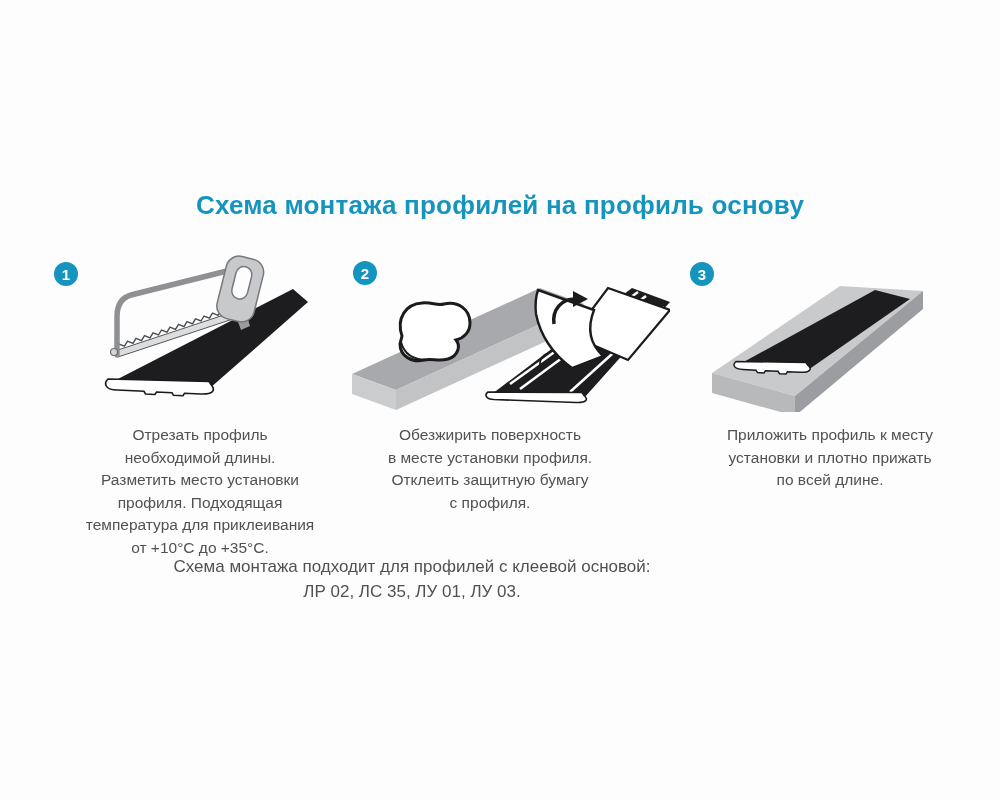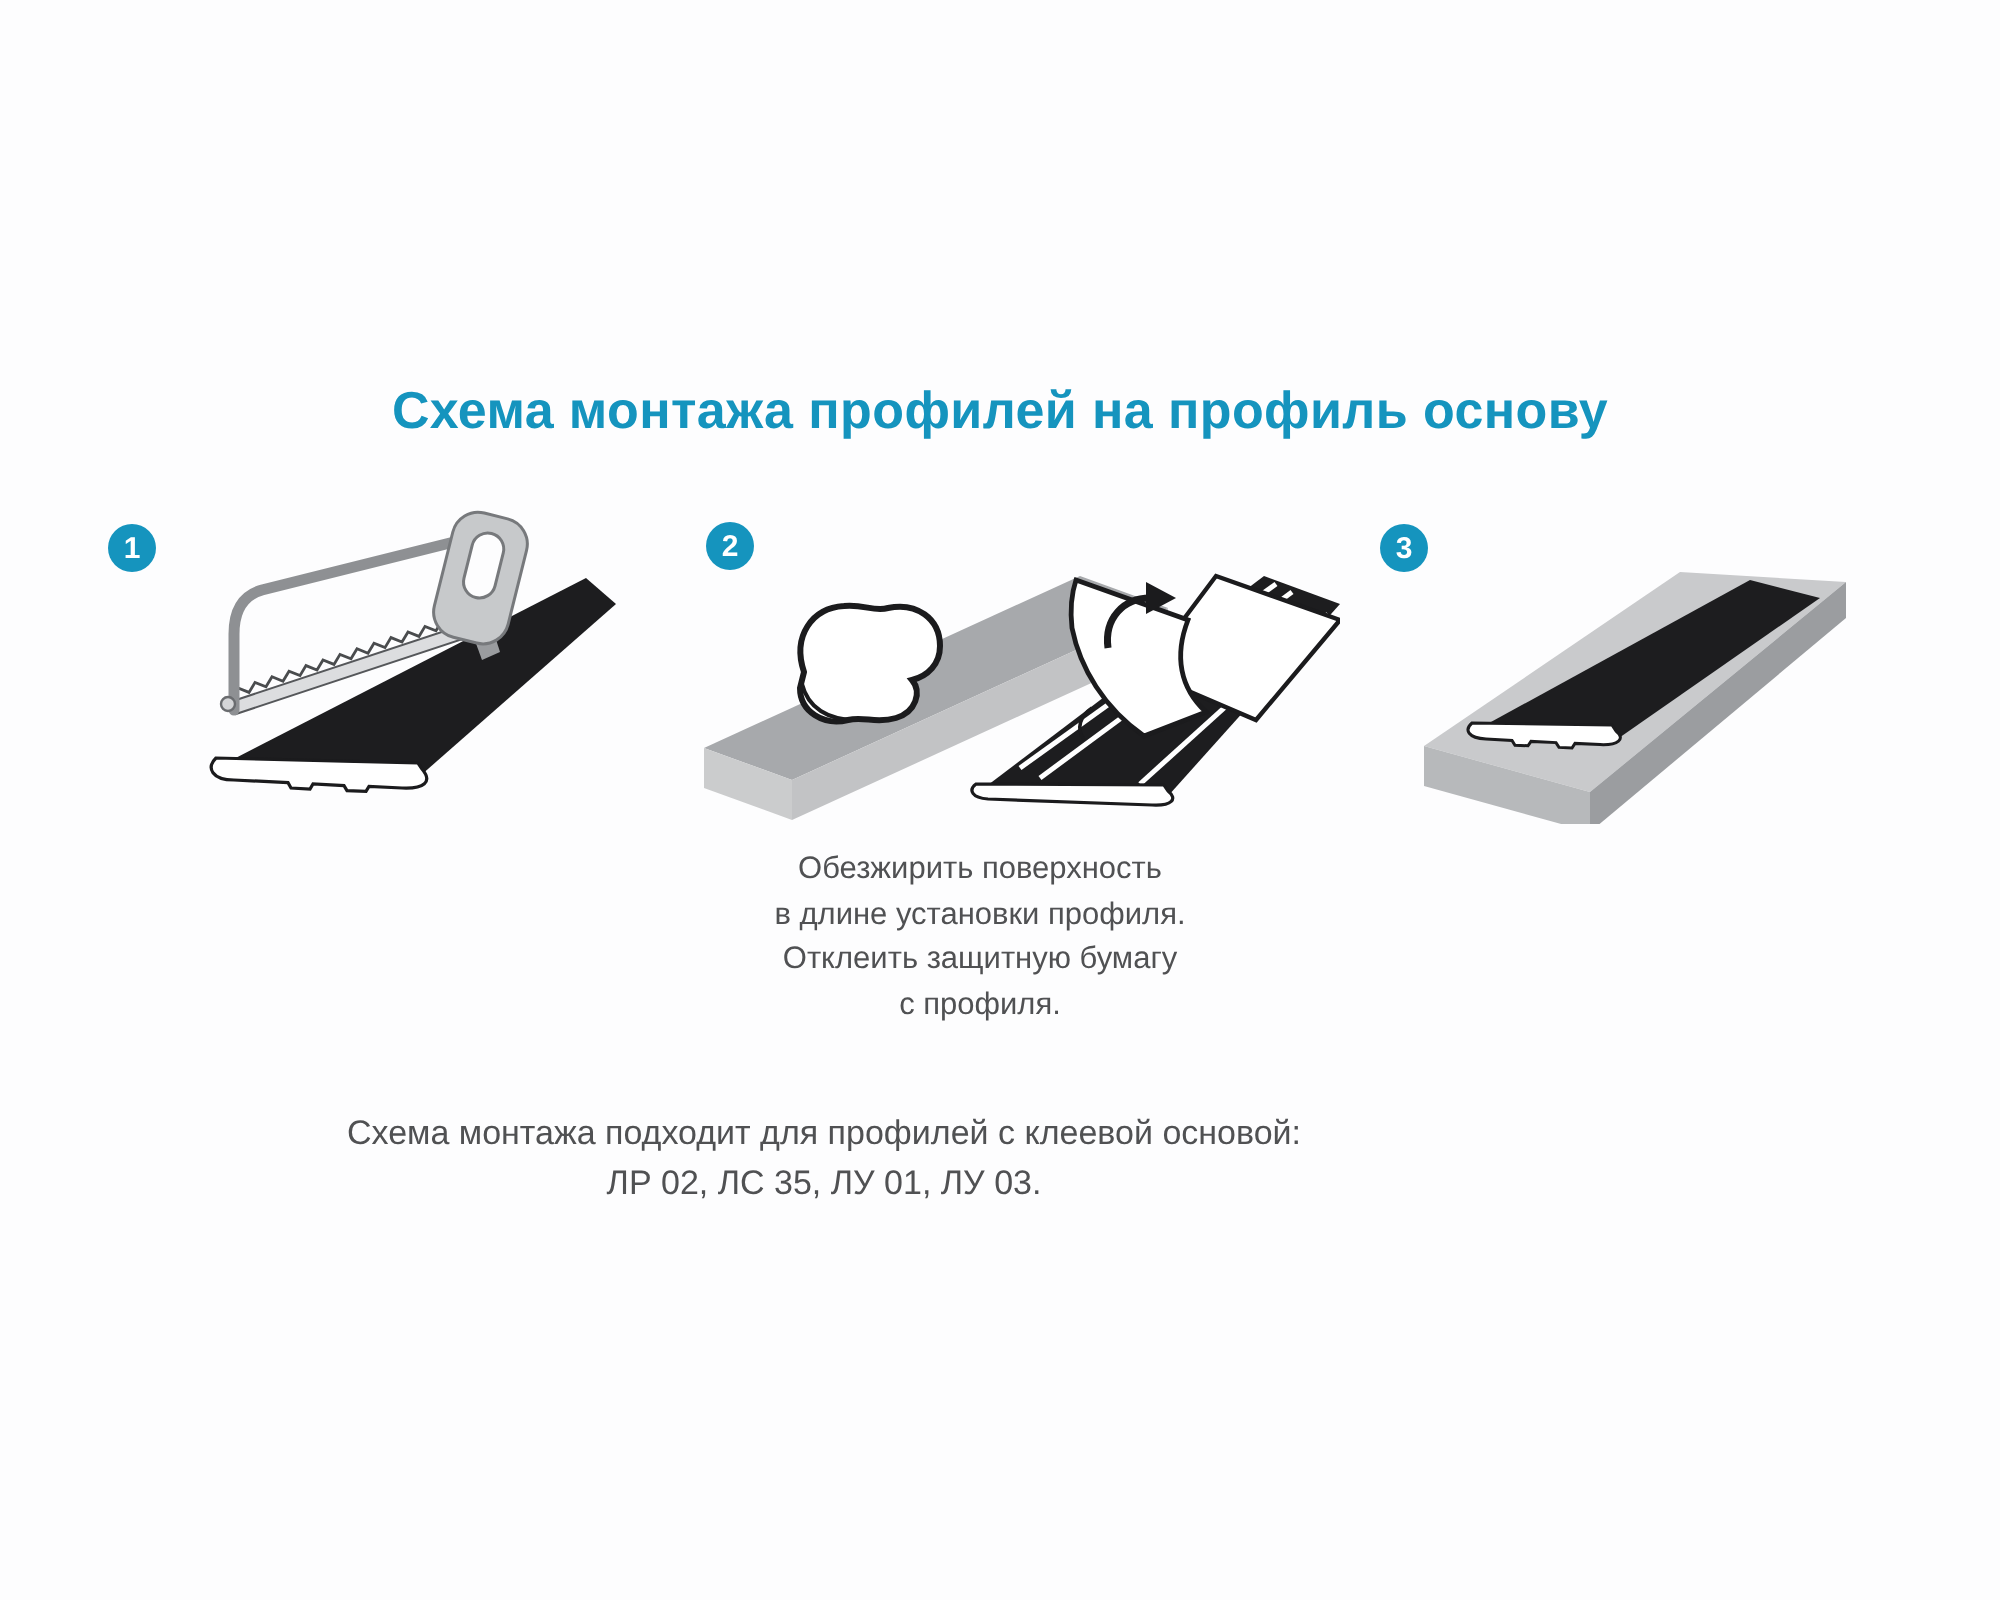--- a/index.html
+++ b/index.html
@@ -69,20 +69,26 @@
       <path d="M56,99 l3,-5 l5.5,2.2 l3,-5 l5.5,2.2 l3,-5 l5.5,2.2 l3,-5 l5.5,2.2 l3,-5 l5.5,2.2 l3,-5 l5.5,2.2 l3,-5 l5.5,2.2 l3,-5 l5.5,2.2 l3,-5 l5.5,2.2 l3,-5 l5.5,2.2 l3,-5 l5.5,2.2 l3,-5 l5.5,2.2 l3,-5 l5.5,2.2 l3,-5 l5.5,2.2" fill="none" stroke="#4a4c4e" stroke-width="1.4"></path>
       <path d="M57,105 L57,67 Q57,49 71,45 L171,20" fill="none" stroke="#8e9093" stroke-width="5.5" stroke-linecap="round"></path>
       <g transform="rotate(14 180 40)">
         <rect x="161" y="7" width="38" height="64" rx="13" fill="#c7c9cb" stroke="#77797c" stroke-width="1.5"></rect>
         <rect x="172" y="16" width="16" height="33" rx="8" fill="#fdfdfe" stroke="#77797c" stroke-width="1.5"></rect>
       </g>
       <circle cx="54" cy="102" r="3.5" fill="#d4d5d7" stroke="#6a6c6f" stroke-width="1.2"></circle>
     </g>
   </svg>
 
+  <div class="step-text" style="left:50px; top:424px; width:300px;">Отрезать профиль
+необходимой длины.
+Разметить место установки
+профиля. Подходящая
+температура для приклеивания
+от +10°С до +35°С.</div>
 
   <div class="step-badge" style="left:353px; top:261px;">2</div>
 
   <svg class="illu" style="left:340px; top:278px;" width="330" height="134" viewBox="0 0 330 134" aria-hidden="true">
 
     <g>
       <polygon points="12,96 200,10 244,26 56,112" fill="#a7a9ac"></polygon>
       <polygon points="12,96 56,112 56,132 12,116" fill="#cbcccd"></polygon>
       <polygon points="56,112 244,26 244,46 56,132" fill="#c2c3c5"></polygon>
     </g>
@@ -102,35 +108,38 @@
       <path d="M198,12 L254,32 C247,50 250,66 263,78 L232,90 C212,76 200,56 196,36 C195,27 196,18 198,12 Z" fill="#ffffff" stroke="#1b1b1d" stroke-width="2.4"></path>
       <path d="M206,76 C200,80 198,86 202,92" fill="none" stroke="#1b1b1d" stroke-width="1.8"></path>
       <g>
         <path d="M214,46 C212,31 222,21 235,21" fill="none" stroke="#1b1b1d" stroke-width="3.5"></path>
         <polygon points="233,13 248,21 233,29" fill="#1b1b1d"></polygon>
       </g>
     </g>
   </svg>
 
   <div class="step-text" style="left:340px; top:424px; width:300px;">Обезжирить поверхность
-в длине установки профиля.
+в месте установки профиля.
 Отклеить защитную бумагу
 с профиля.</div>
 
   <div class="step-badge" style="left:690px; top:262px;">3</div>
 
   <svg class="illu" style="left:690px; top:278px;" width="280" height="134" viewBox="0 0 280 134" aria-hidden="true">
     <g>
       <polygon points="22,95 150,8 233,13 105,118" fill="#c9cacc"></polygon>
       <polygon points="22,95 105,118 105,138 22,115" fill="#b7b9bb"></polygon>
       <polygon points="105,118 233,13 233,31 105,138" fill="#9b9da0"></polygon>
     </g>
     <g>
       <polygon points="50,86 185,12 220,21 118,92" fill="#1d1d1f"></polygon>
       <path d="M46,83.5 C42,87 44,91 53,91.5 L66,92.2 L67.5,94.6 L74,94.9 L75.5,92.7 L88,93.3 L89.5,95.7 L96,96 L97.5,93.7 L110,94.3 C119,94.7 123,91.5 118,87.5 L116,84.5 Z" fill="#ffffff" stroke="#1b1b1d" stroke-width="1.5"></path>
     </g>
   </svg>
 
+  <div class="step-text" style="left:680px; top:424px; width:300px;">Приложить профиль к месту
+установки и плотно прижать
+по всей длине.</div>
 
   <div class="footer-text">Схема монтажа подходит для профилей с клеевой основой:
 ЛР 02, ЛС 35, ЛУ 01, ЛУ 03.</div>
 
 </div>
 
 </body></html>

